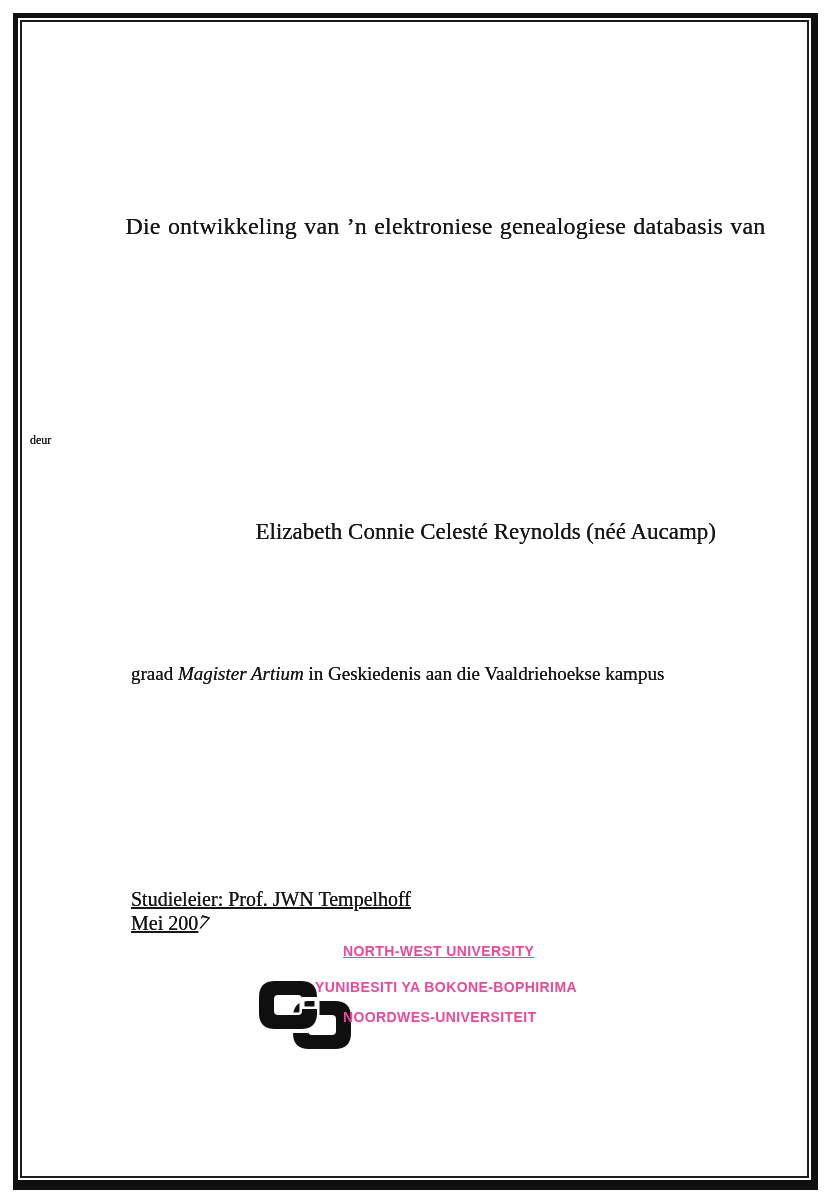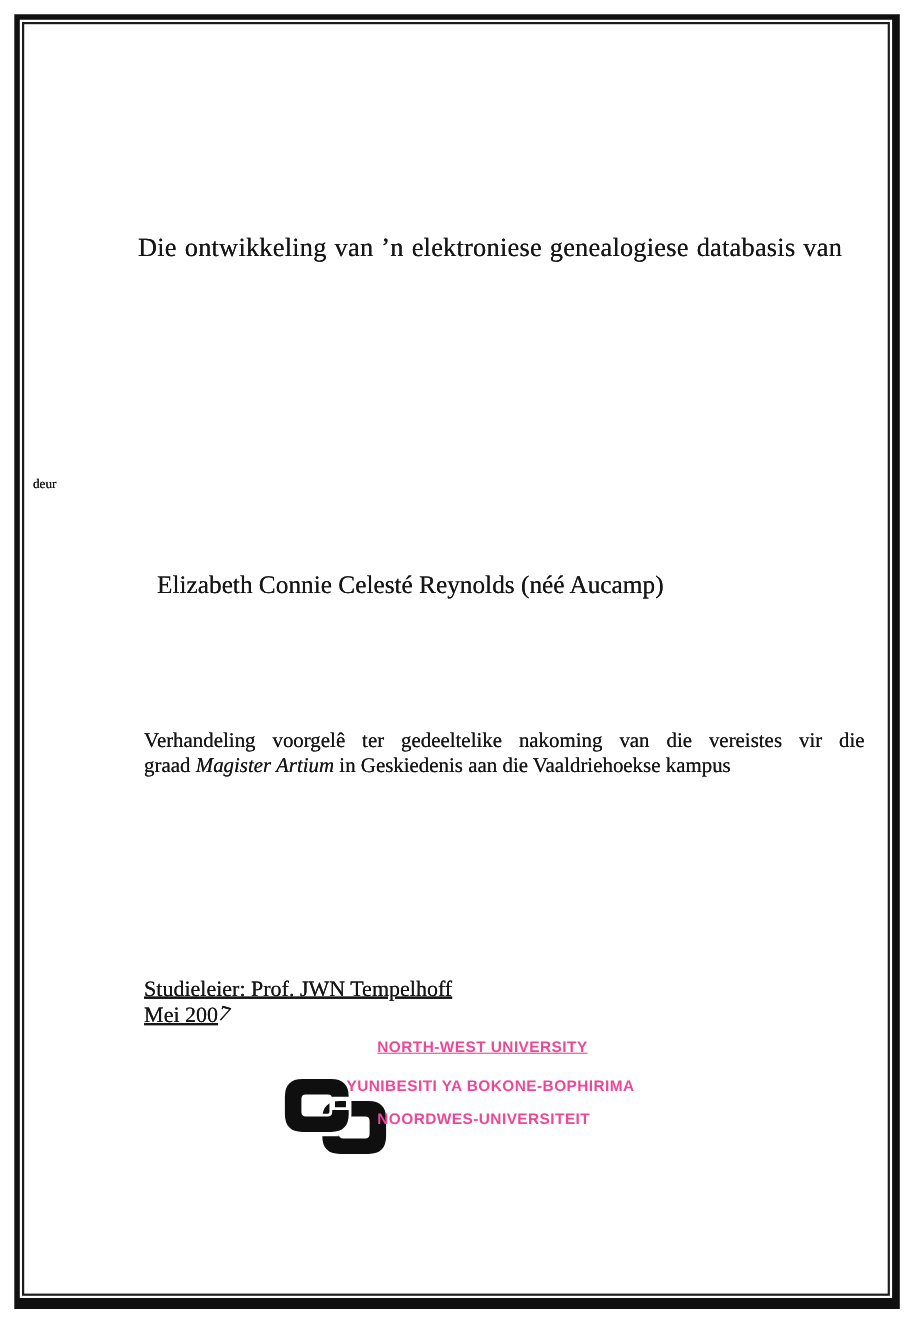--- a/index.html
+++ b/index.html
@@ -31,21 +31,21 @@
     text-align: center;
     font-size: 24px; line-height: 44px;
     letter-spacing: 0.2px; word-spacing: 1px;
   }
   .byline {
     left: 0; top: 428px; width: 831px;
     font-size: 12px; line-height: 24px;
   }
   .author {
     left: 0; top: 517px; width: 686px;
-    text-align: center; font-size: 23px; line-height: 30px;
+    text-align: right; font-size: 23px; line-height: 30px;
   }
   .statement {
     left: 101px; top: 662px; width: 655px;
     font-size: 19px; line-height: 23px;
   }
   .statement .justified {
     text-align: justify;
     text-align-last: justify;
   }
   .statement .italic { font-style: italic; }
@@ -79,21 +79,20 @@
 
 <div class="abs title-block serif">
   <div>Die ontwikkeling van ’n elektroniese genealogiese databasis van</div>
 </div>
 
 <div class="abs byline serif">deur</div>
 
 <div class="abs author serif">Elizabeth Connie Celesté Reynolds (néé Aucamp)</div>
 
 <div class="abs statement serif">
-  <div class="justified">Verhandeling voorgelê ter gedeeltelike nakoming van die vereistes vir die</div>
   <div><span>graad </span><span class="italic">Magister Artium</span><span> in Geskiedenis aan die Vaaldriehoekse kampus</span></div>
 </div>
 
 <div class="abs supervisor-block serif">
   <div>Studieleier: Prof. JWN Tempelhoff</div>
   <div><span>Mei 200</span><span class="seven">7</span></div>
 </div>
 
 <svg class="abs logo-mark" viewBox="0 0 96 72" aria-hidden="true">
   <defs>

